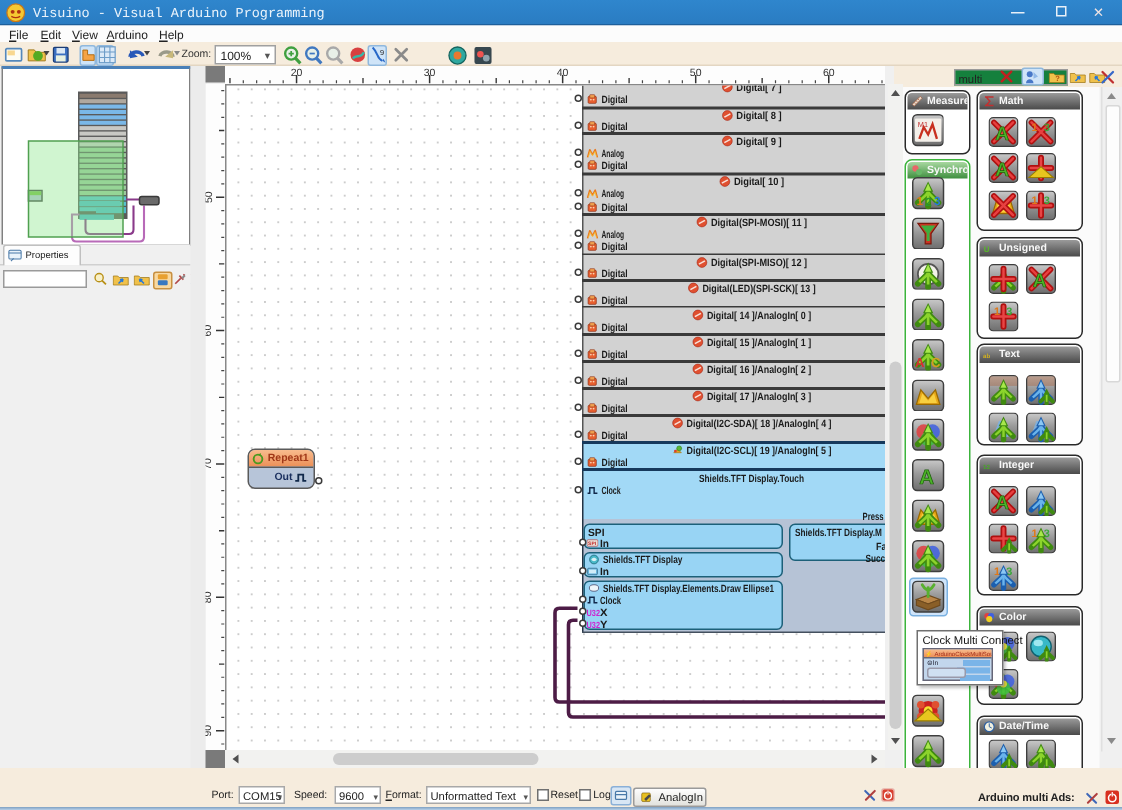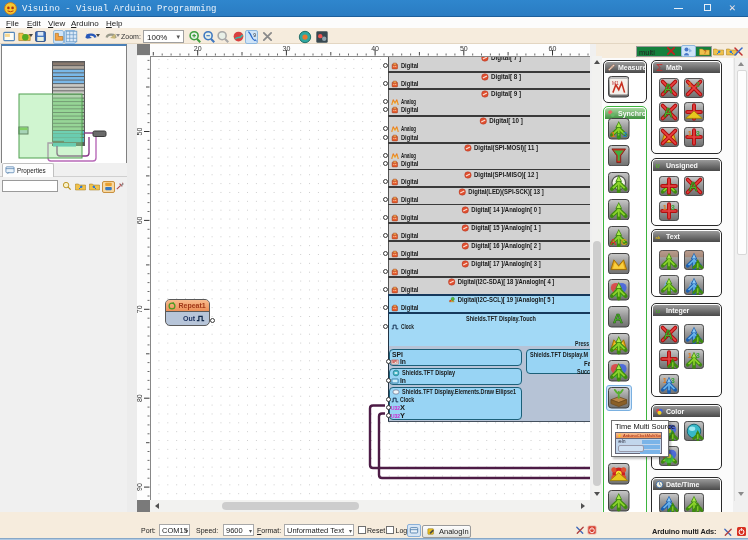--- a/index.html
+++ b/index.html
@@ -1517,21 +1517,21 @@
       <path d="M11 4.5 L8.8 9.3 L13.2 9.3 Z" fill="#a8e84c"></path>
       <g transform="translate(8,8) scale(0.65)">
         <path d="M11 20 L11 9" stroke="#3f8a10" stroke-width="4.5" stroke-linecap="round"></path>
         <path d="M11 10 C9.5 13 6.5 14.5 4 17.5" stroke="#3f8a10" stroke-width="4.5" stroke-linecap="round" fill="none"></path>
         <path d="M11 10 C12.5 13 15.5 14.5 18 17.5" stroke="#3f8a10" stroke-width="4.5" stroke-linecap="round" fill="none"></path>
         <path d="M11 3 L7.5 10 L14.5 10 Z" fill="#3f8a10"></path>
         <path d="M11 18 L11 10" stroke="#8cd42c" stroke-width="2"></path>
       </g>
     </svg>
 <div class="abs" style="left:611px;top:419.5px;width:58px;height:37px;background:#fff;border:1px solid #707070;box-shadow:1.5px 1.5px 2px rgba(0,0,0,0.25);z-index:50;">
-<div style="font-size:7.5px;color:#111;padding:1.5px 0 0 3px;white-space:nowrap;">Time Multi Source</div>
+<div style="font-size:7.5px;color:#111;padding:1.5px 0 0 3px;white-space:nowrap;">Clock Multi Connect</div>
 <div style="position:absolute;left:3px;top:11.5px;width:47px;height:22px;border:0.8px solid #667;background:#c2d6ec;">
 <div style="height:5.5px;background:linear-gradient(#f8bc8e,#ec9058);border-bottom:0.8px solid #667;font-size:4px;color:#a02818;overflow:hidden;white-space:nowrap;">&nbsp;⚡ ArduinoClockMultiSource1</div>
 <div style="font-size:4.5px;color:#223;padding-left:2px;">⊜In</div>
 <div style="position:absolute;right:1px;top:7px;width:18px;height:4px;background:#7ab4e8;"></div>
 <div style="position:absolute;right:1px;top:12px;width:22px;height:4px;background:#7ab4e8;"></div>
 <div style="position:absolute;right:1px;top:17px;width:20px;height:4px;background:#7ab4e8;"></div>
 <div style="position:absolute;left:2px;bottom:1px;width:26px;height:7px;border:0.8px solid #99a;border-radius:2px;background:#cfe0f2;"></div>
 </div>
     </div>
 <div class="abs" style="left:734px;top:57.5px;width:13px;height:443px;background:#f0f0f0;border-left:1px solid #e0e0e0;">

